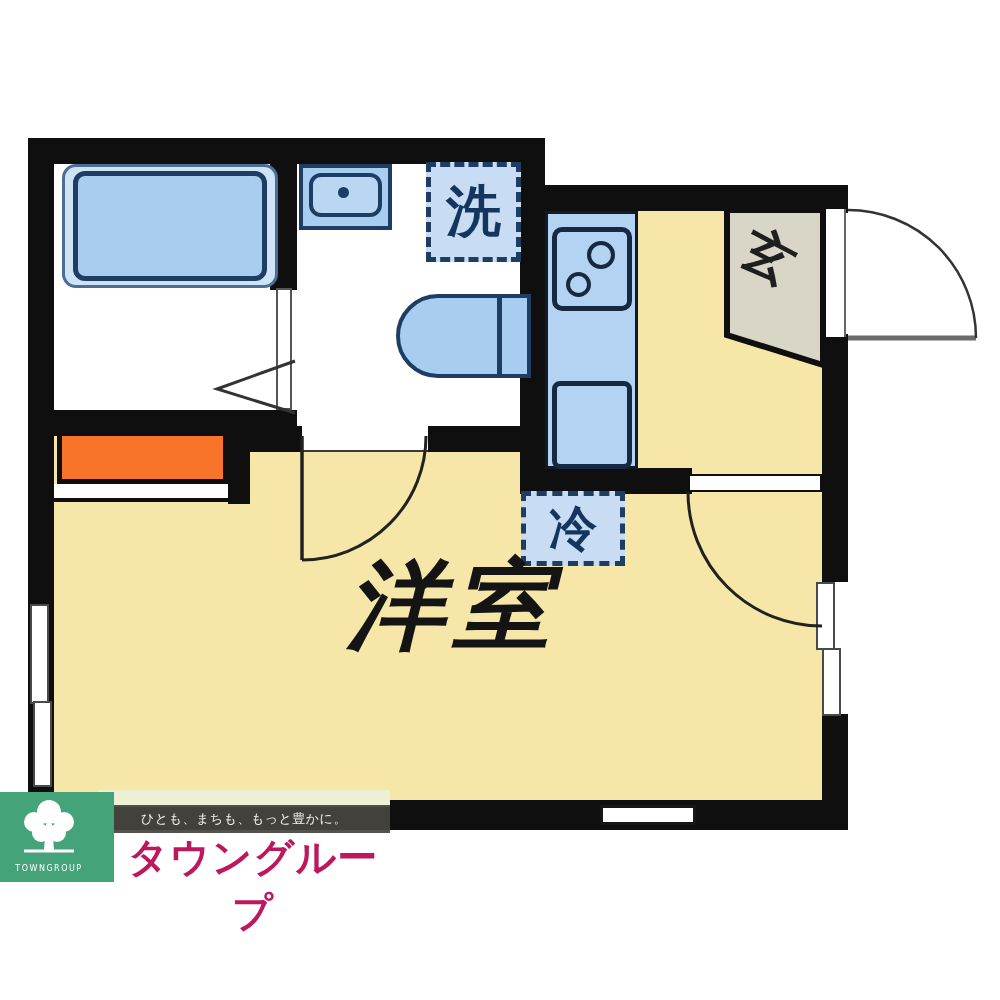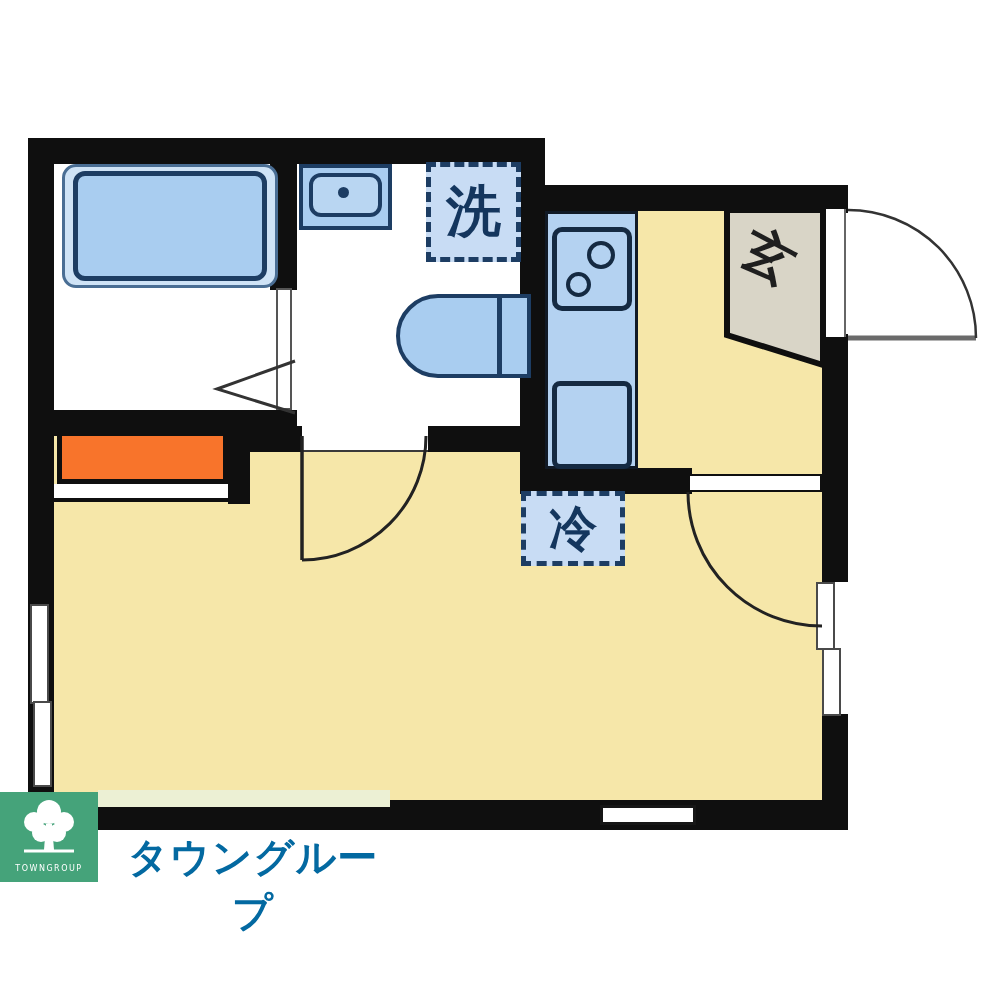--- a/index.html
+++ b/index.html
@@ -106,37 +106,41 @@
   <svg style="left:842px;top:202px;" width="140" height="140" viewBox="0 0 140 140">
     <path d="M6,136 L134,136" stroke="#6a6a6a" stroke-width="5" fill="none"></path>
     <path d="M134,136 A128,128 0 0 0 6,8" stroke="#333" stroke-width="2.5" fill="none"></path>
   </svg>
 
   <div style="left:688px;top:474px;width:134px;height:18px;background:#ffffff;border:2px solid #0f0f0f;"></div>
   <svg style="left:680px;top:484px;" width="150" height="150" viewBox="0 0 150 150">
     <path d="M8,8 A134,134 0 0 0 142,142" stroke="#222" stroke-width="3" fill="none"></path>
   </svg>
 
+  <div class="room-label" style="left:280px;top:556px;width:345px;font-size:98px;letter-spacing:8px;">洋室</div>
 
   <div style="left:98px;top:790px;width:292px;height:17px;background:#ecf0d4;"></div>
+  <div style="left:98px;top:805px;width:292px;height:28px;background:rgba(70,69,62,0.93);text-align:center;">
+    <span style="position:static;color:#f2f2ee;font-size:13px;line-height:28px;letter-spacing:0.5px;">ひとも、まちも、もっと豊かに。</span>
+  </div>
   <div style="left:56px;top:805px;width:42px;height:28px;background:#1d5f41;"></div>
 
-  <div style="left:0px;top:792px;width:98px;height:90px;background:#45a37a;">
+  <div style="left:0px;top:792px;width:114px;height:90px;background:#45a37a;">
     <svg style="left:14px;top:4px;" width="70" height="62" viewBox="0 0 70 62">
       <g fill="#ffffff">
         <circle cx="35" cy="16" r="12"></circle>
         <circle cx="20" cy="26" r="10"></circle>
         <circle cx="50" cy="26" r="10"></circle>
         <circle cx="27" cy="37" r="9"></circle>
         <circle cx="43" cy="37" r="9"></circle>
         <path d="M32,28 L38,28 L40,54 L30,54 Z"></path>
       </g>
       <path d="M10,55 H60" stroke="#ffffff" stroke-width="3"></path>
     </svg>
     <div style="left:0;top:72px;width:98px;text-align:center;color:#ffffff;font-size:8px;letter-spacing:1.5px;">TOWNGROUP</div>
   </div>
 
-  <div style="left:108px;top:830px;width:290px;text-align:center;font-size:40px;font-weight:bold;color:#0369a1;letter-spacing:1px;">タウングループ</div>
+  <div style="left:108px;top:830px;width:290px;text-align:center;font-size:40px;font-weight:bold;color:#be185d;letter-spacing:1px;">タウングループ</div>
   <div style="left:108px;top:867px;width:290px;height:20px;overflow:hidden;opacity:0.22;">
     
   </div>
 
 </div>
 
 </body></html>

